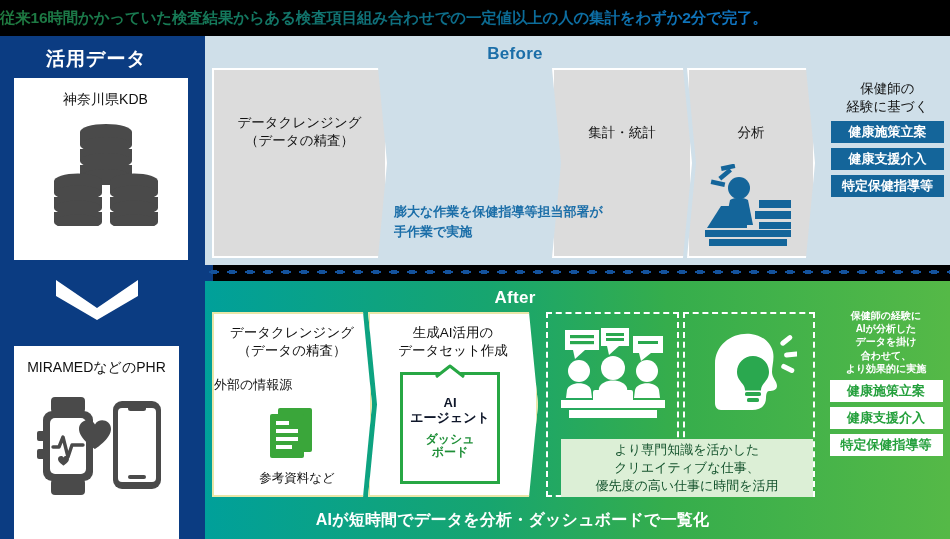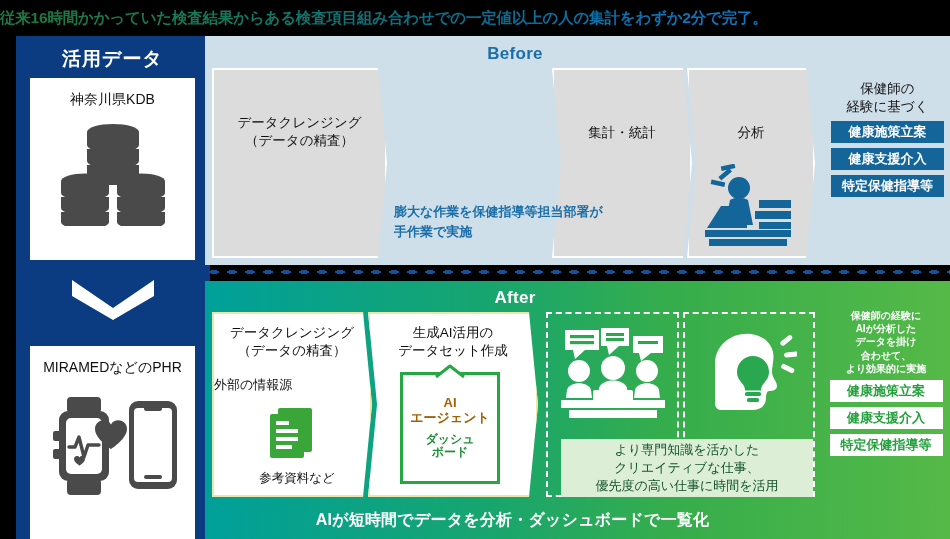--- a/index.html
+++ b/index.html
@@ -10,30 +10,30 @@
   .headline{
     position:absolute;left:0;top:4px;width:950px;height:28px;
     display:flex;align-items:center;
     font-size:15.5px;font-weight:bold;letter-spacing:-0.2px;
     background:linear-gradient(90deg,#1f7a3f 0%,#157a5a 22%,#0b6b93 52%,#1076c4 78%,#1d86e0 100%);
     -webkit-background-clip:text;background-clip:text;color:transparent;
     white-space:nowrap;
   }
 
   
-  .sidebar{position:absolute;left:16px;top:36px;width:194px;height:503px;background:#0b3c82;}
+  .sidebar{position:absolute;left:0;top:36px;width:213px;height:503px;background:#0b3c82;}
   .sidebar-title{
     position:absolute;left:0;top:10px;width:193px;text-align:center;
     color:#fff;font-size:19px;font-weight:bold;letter-spacing:1px;
   }
   .card{
     position:absolute;left:14px;width:165px;background:#fff;
     display:flex;flex-direction:column;align-items:center;
   }
-  .card-1{top:42px;height:182px;}
+  .card-1{top:42px;height:182px;padding-left:9px;}
   .card-2{top:310px;height:215px;}
   .card-title{margin-top:13px;font-size:14px;color:#111;text-align:center;line-height:1.25;font-weight:500;}
   .db-wrap{margin-top:9px;}
   .chevron-down{
     position:absolute;left:56px;top:240px;width:82px;height:44px;
   }
   .phone-wrap{margin-top:16px;}
 
   
   .right{position:absolute;left:197px;top:36px;width:753px;height:503px;}
@@ -110,21 +110,21 @@
     position:absolute;left:0;right:0;bottom:8px;text-align:center;
     font-size:12.5px;color:#111;font-weight:500;padding-left:10px;
   }
   .doc-icon{position:absolute;left:50%;transform:translateX(-50%);top:86px;}
   .ai-box{
     position:absolute;left:30px;top:58px;width:100px;height:112px;
     background:#fff;border:3px solid #27a744;box-sizing:border-box;
     display:flex;flex-direction:column;align-items:center;justify-content:center;
   }
   .ai-notch{position:absolute;left:50%;transform:translateX(-50%);top:-11px;}
-  .ai-t1{font-size:13px;font-weight:bold;color:#a16207;line-height:1.15;text-align:center;}
+  .ai-t1{font-size:13px;font-weight:bold;color:#0f172a;line-height:1.15;text-align:center;}
   .ai-t2{margin-top:7px;font-size:12px;font-weight:bold;color:#1f8f38;line-height:1.15;text-align:center;}
   .meeting-icon{position:absolute;left:50%;transform:translateX(-50%);top:14px;}
   .bulb-icon{position:absolute;left:50%;transform:translateX(-50%);top:16px;}
   .callout{
     position:absolute;left:349px;top:127px;width:252px;height:58px;
     background:#dcefd6;display:flex;align-items:center;justify-content:center;
   }
   .callout p{margin:0;text-align:center;font-size:13px;color:#14532d;line-height:1.38;font-weight:500;}
   .a-right{position:absolute;left:617px;top:0;width:128px;}
   .ar-title{

